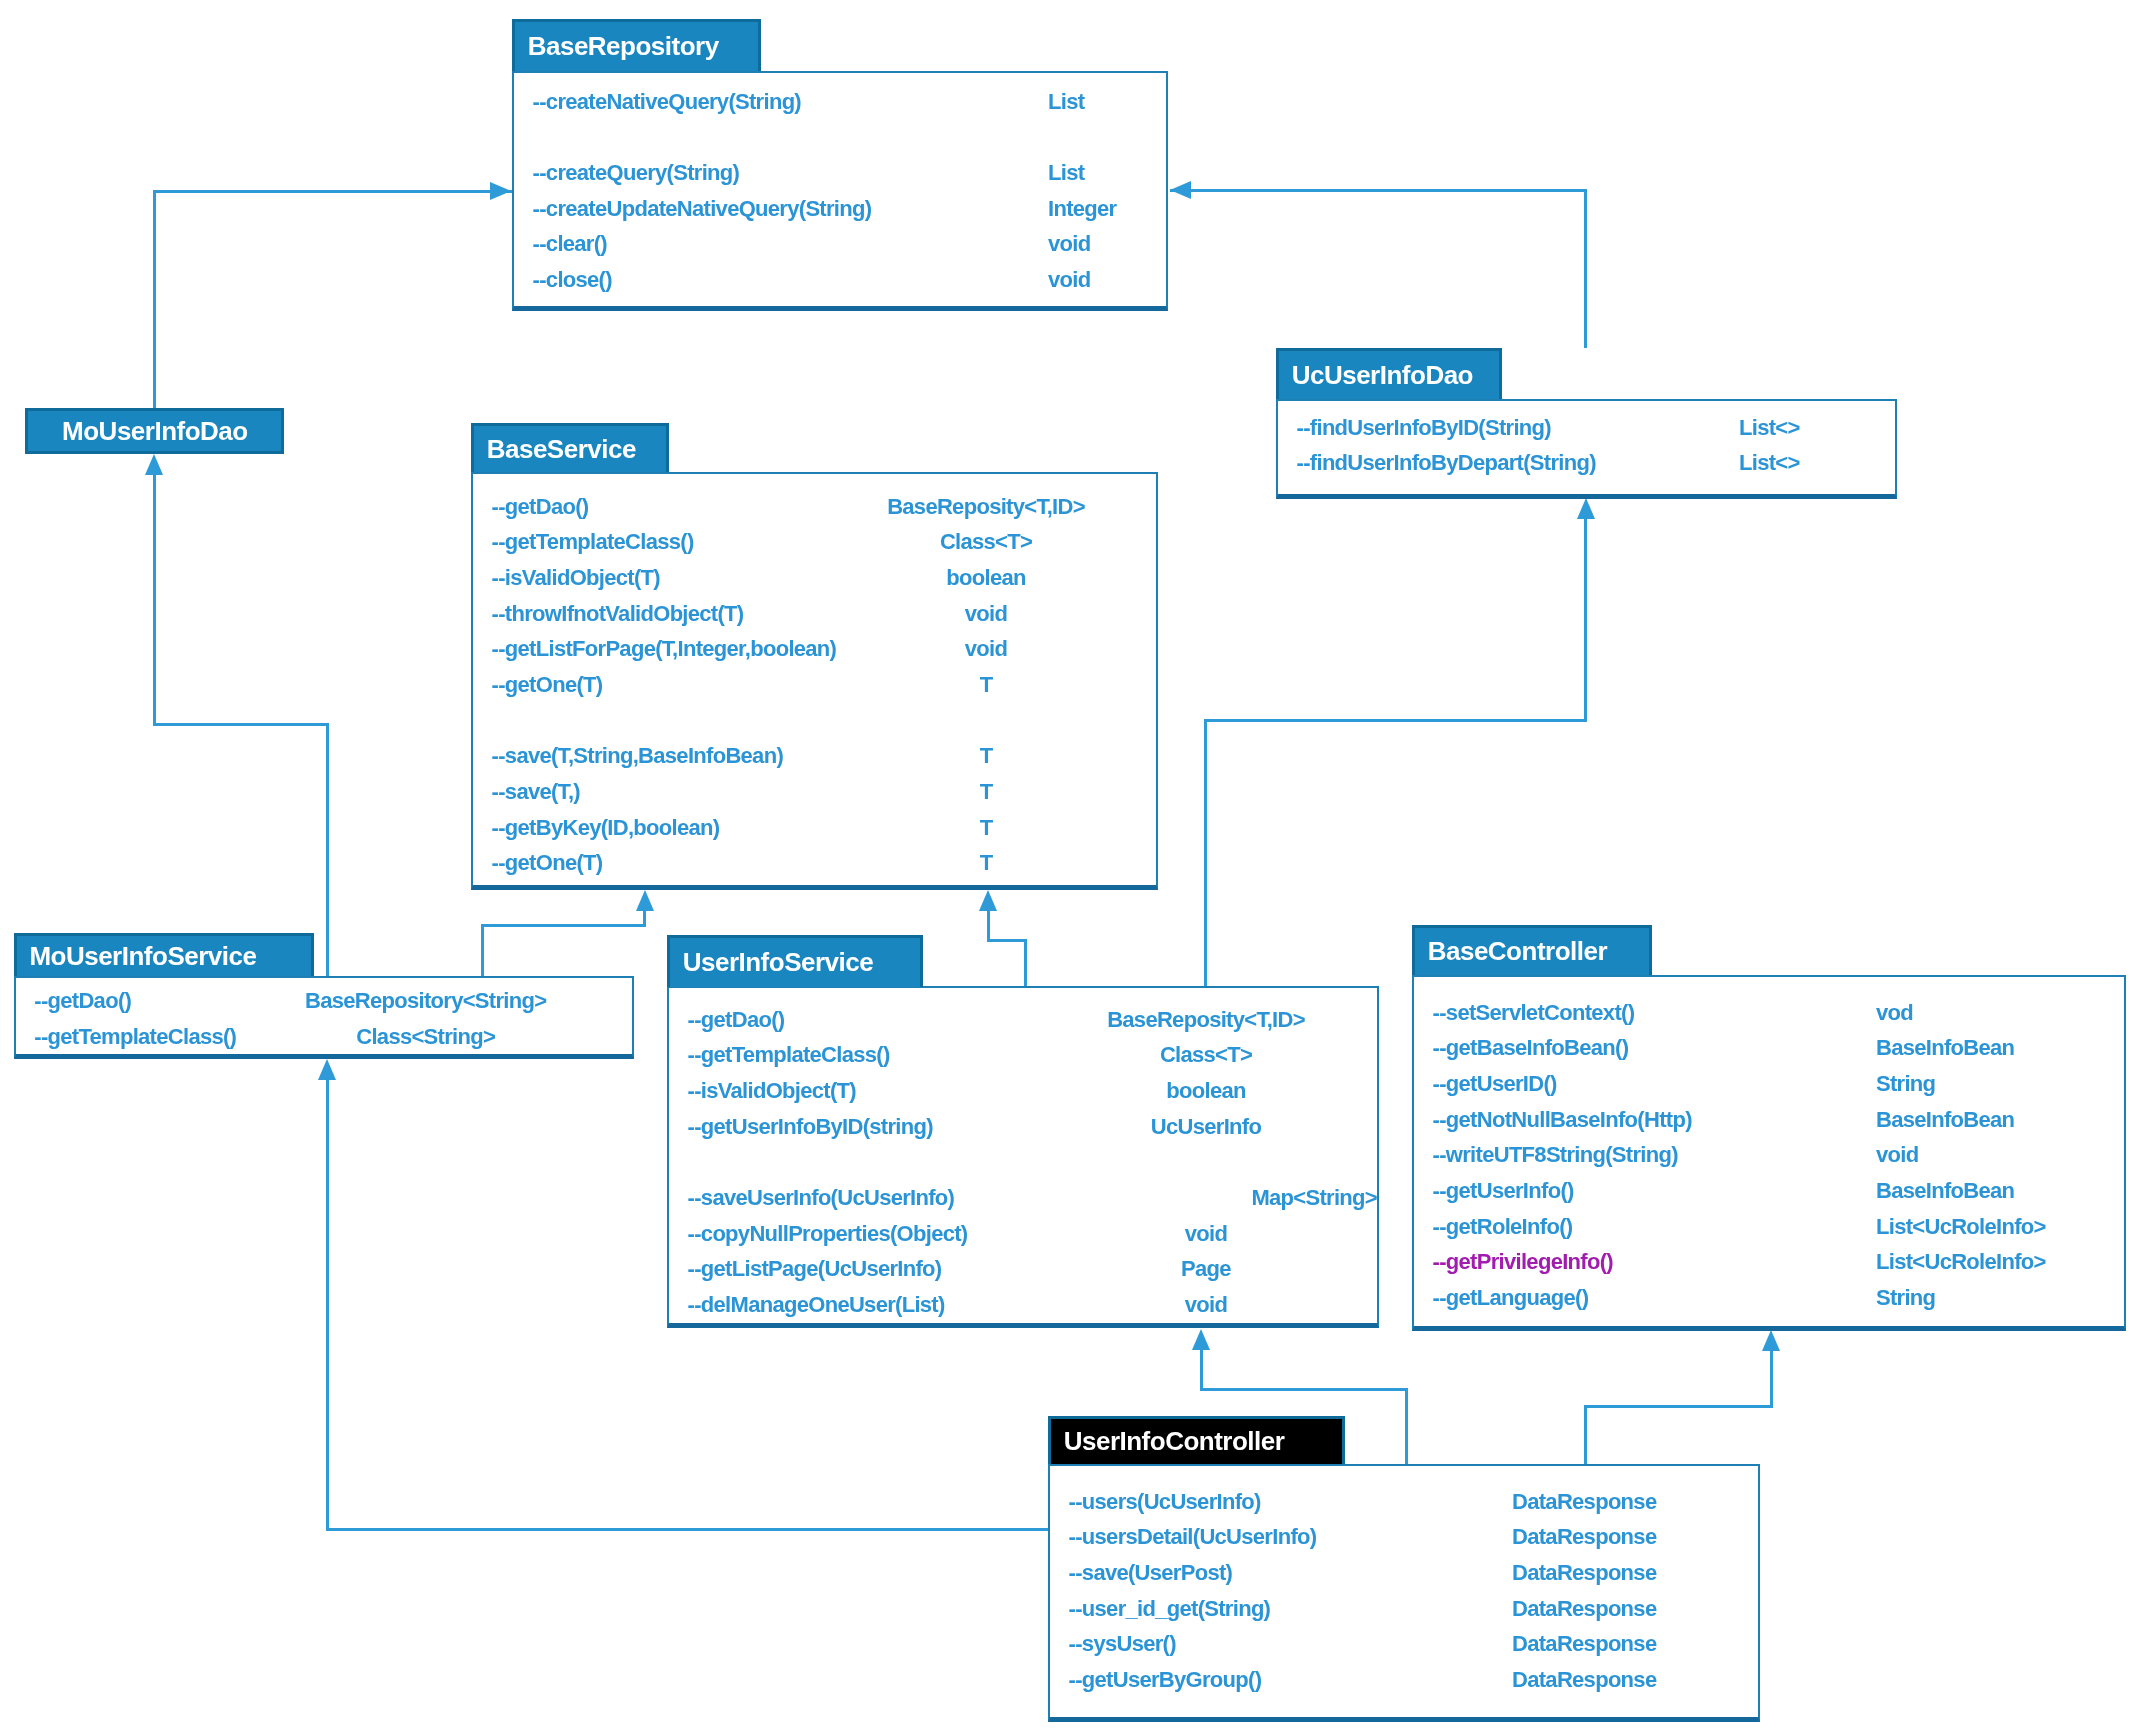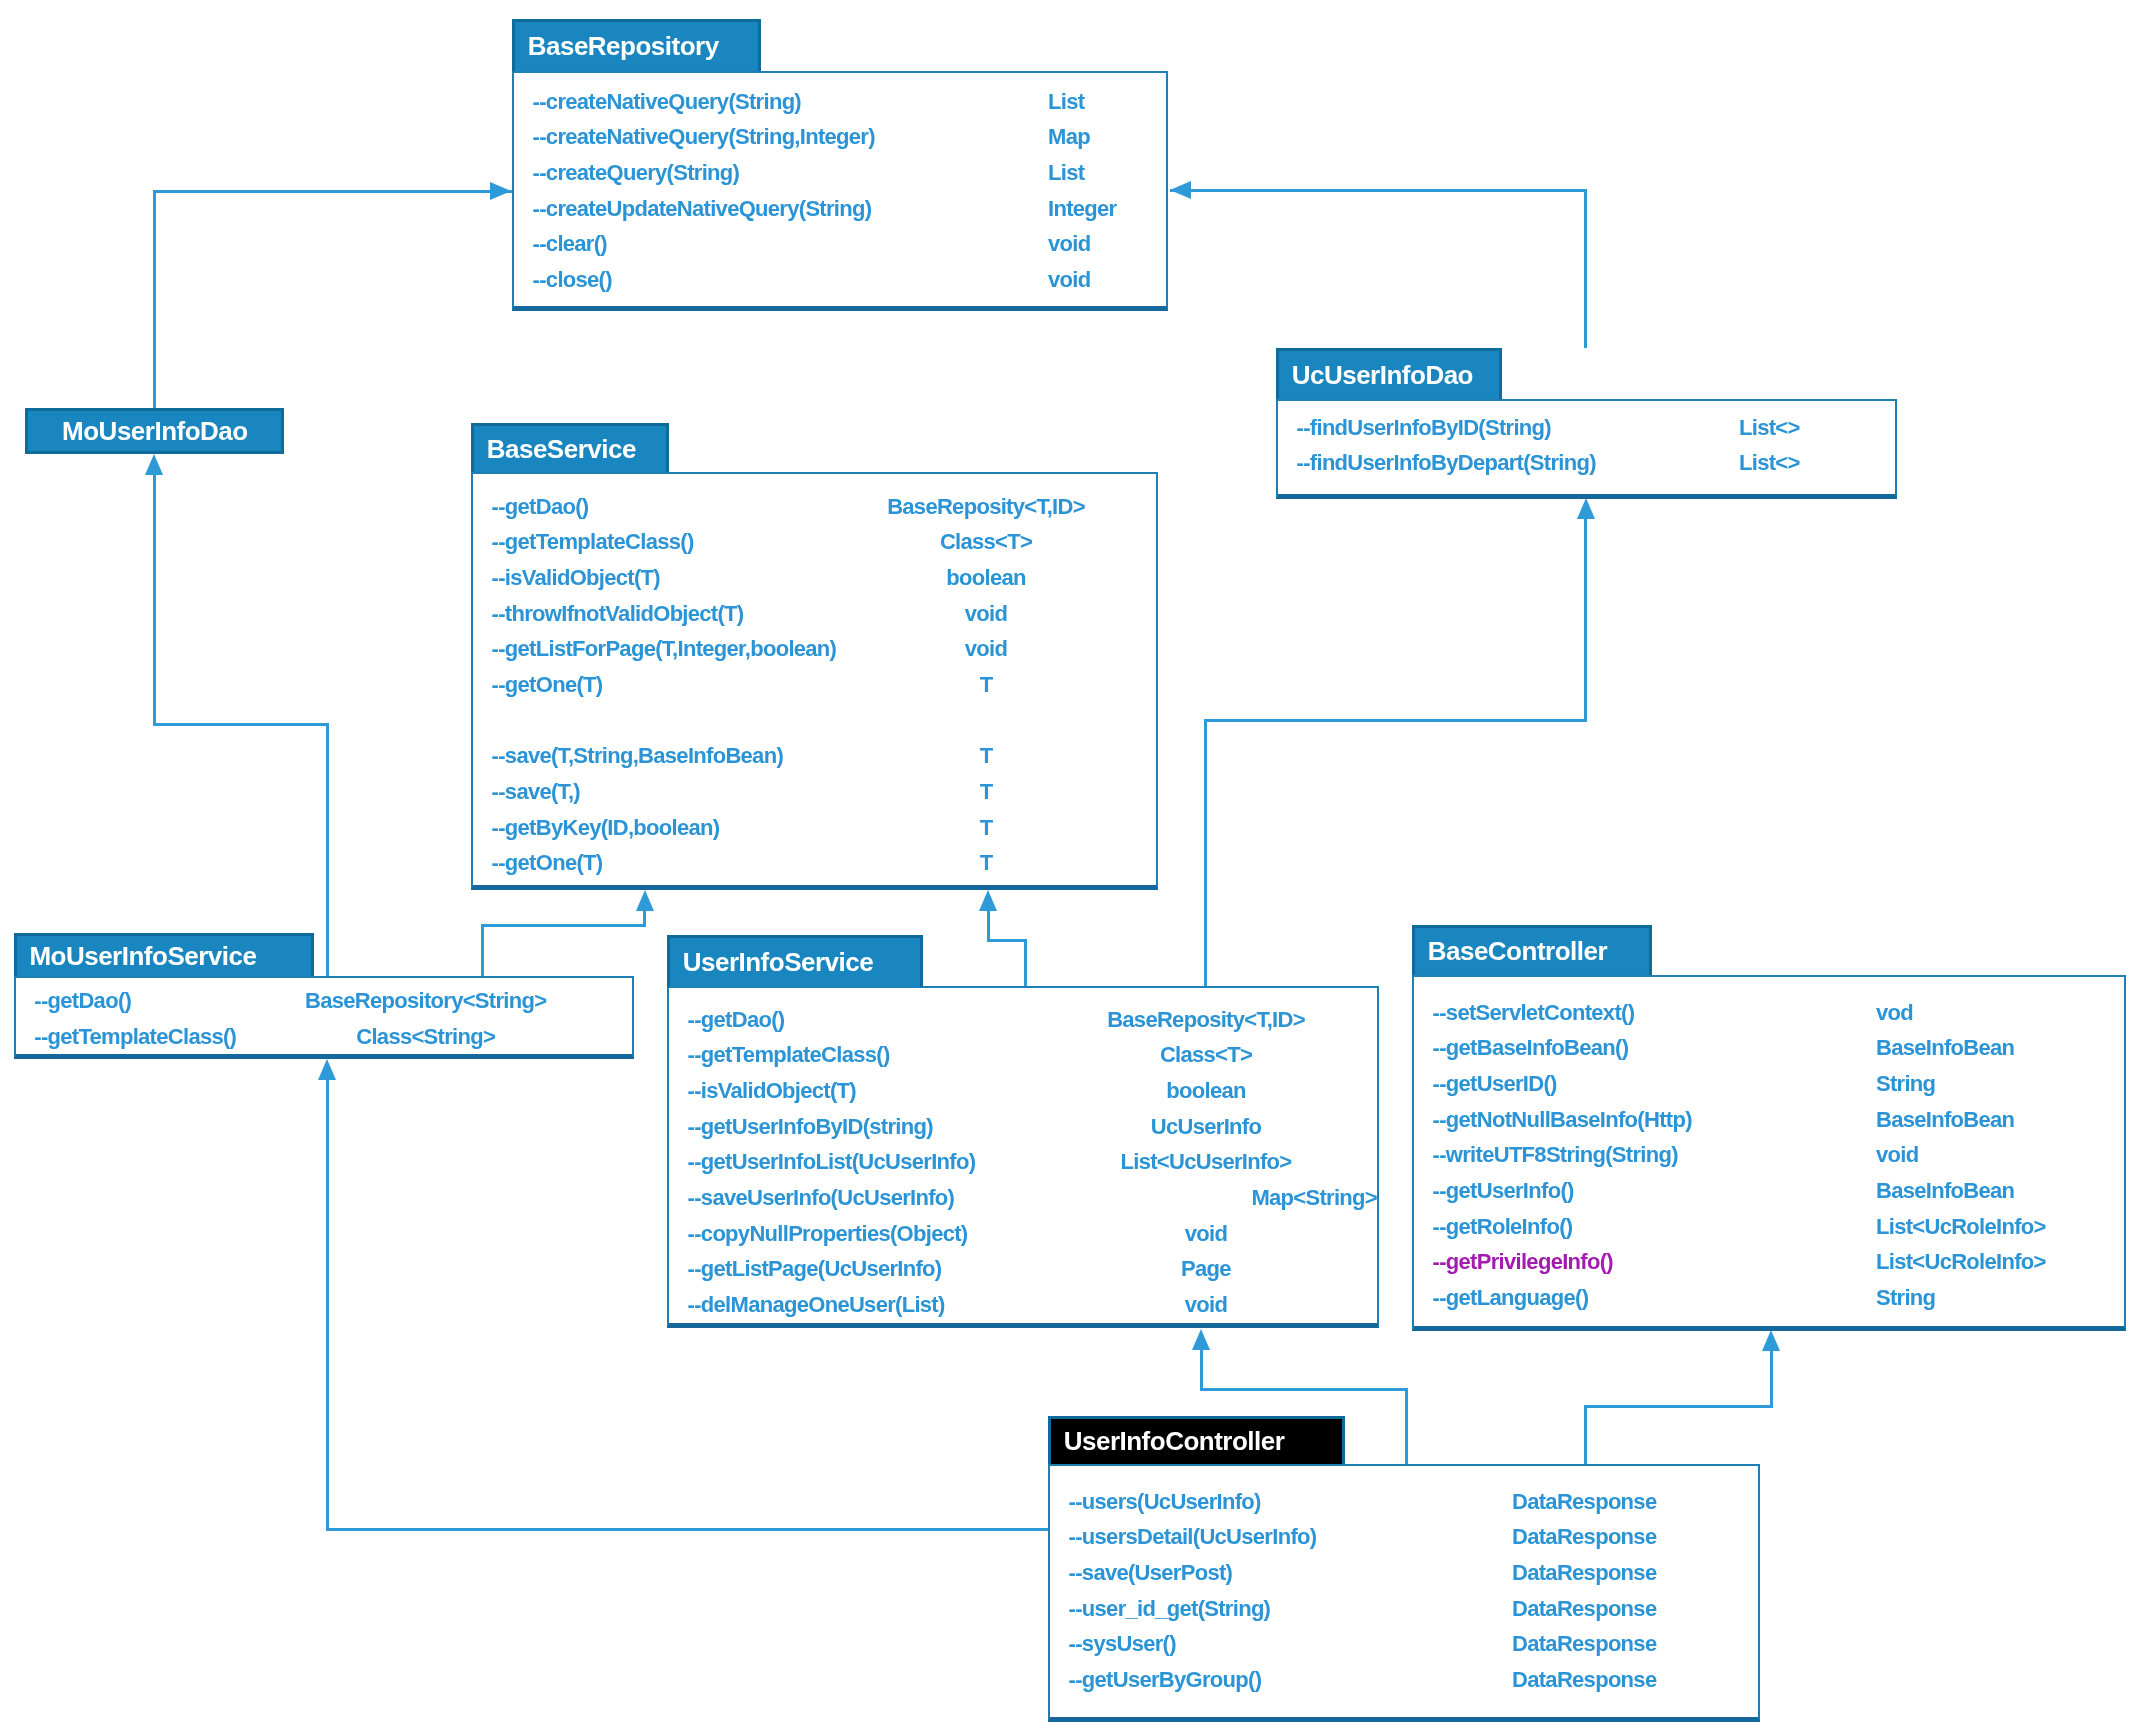--- a/index.html
+++ b/index.html
@@ -91,24 +91,20 @@
   <div id="boxes">
       <div>
         <div class="uml-header" style="left: 512px; top: 19px; width: 249px; height: 52px; background: rgb(26, 134, 192); border-color: rgb(15, 107, 153);">
           <span class="class-title">BaseRepository</span>
         </div>
         <div class="uml-body" style="left: 512px; top: 71px; width: 656px; height: 240px; border-color: rgb(29, 127, 179) rgb(29, 127, 179) rgb(21, 104, 155);">
           <div class="row" style="top: 10.7px;">
             <span class="m" style="color: rgb(43, 148, 214);">--createNativeQuery(String)</span>
             <span class="t" style="left: 534px; width: 132px; text-align: left; color: rgb(43, 148, 214);">List</span>
           </div>
-          <div class="row" style="top: 46px;">
-            <span class="m" style="color: rgb(43, 148, 214);">--createNativeQuery(String,Integer)</span>
-            <span class="t" style="left: 534px; width: 132px; text-align: left; color: rgb(43, 148, 214);">Map</span>
-          </div>
           <div class="row" style="top: 82px;">
             <span class="m" style="color: rgb(43, 148, 214); text-align: right;">--createQuery(String)</span>
             <span class="t" style="left: 534px; width: 132px; text-align: left; color: rgb(43, 148, 214);">List</span>
           </div>
           <div class="row" style="top: 118px;">
             <span class="m" style="color: rgb(43, 148, 214);">--createUpdateNativeQuery(String)</span>
             <span class="t" style="left: 534px; width: 132px; text-align: left; color: rgb(43, 148, 214);">Integer</span>
           </div>
           <div class="row" style="top: 153px;">
             <span class="m" style="color: rgb(43, 148, 214);">--clear()</span>
@@ -215,24 +211,20 @@
             <span class="m" style="color: rgb(43, 148, 214);">--getTemplateClass()</span>
             <span class="t" style="left: 366px; width: 342px; text-align: center; color: rgb(43, 148, 214);">Class&lt;T&gt;</span>
           </div>
           <div class="row" style="top: 85px;">
             <span class="m" style="color: rgb(43, 148, 214);">--isValidObject(T)</span>
             <span class="t" style="left: 366px; width: 342px; text-align: center; color: rgb(43, 148, 214);">boolean</span>
           </div>
           <div class="row" style="top: 121px;">
             <span class="m" style="color: rgb(43, 148, 214);">--getUserInfoByID(string)</span>
             <span class="t" style="left: 366px; width: 342px; text-align: center; color: rgb(43, 148, 214);">UcUserInfo</span>
-          </div>
-          <div class="row" style="top: 156px;">
-            <span class="m" style="color: rgb(43, 148, 214);">--getUserInfoList(UcUserInfo)</span>
-            <span class="t" style="left: 366px; width: 342px; text-align: center; color: rgb(43, 148, 214);">List&lt;UcUserInfo&gt;</span>
           </div>
           <div class="row" style="top: 192px;">
             <span class="m" style="color: rgb(43, 148, 214);">--saveUserInfo(UcUserInfo)</span>
             <span class="t" style="left: 366px; width: 342px; text-align: right; color: rgb(43, 148, 214);">Map&lt;String&gt;</span>
           </div>
           <div class="row" style="top: 228px;">
             <span class="m" style="color: rgb(43, 148, 214);">--copyNullProperties(Object)</span>
             <span class="t" style="left: 366px; width: 342px; text-align: center; color: rgb(43, 148, 214);">void</span>
           </div>
           <div class="row" style="top: 263px;">

